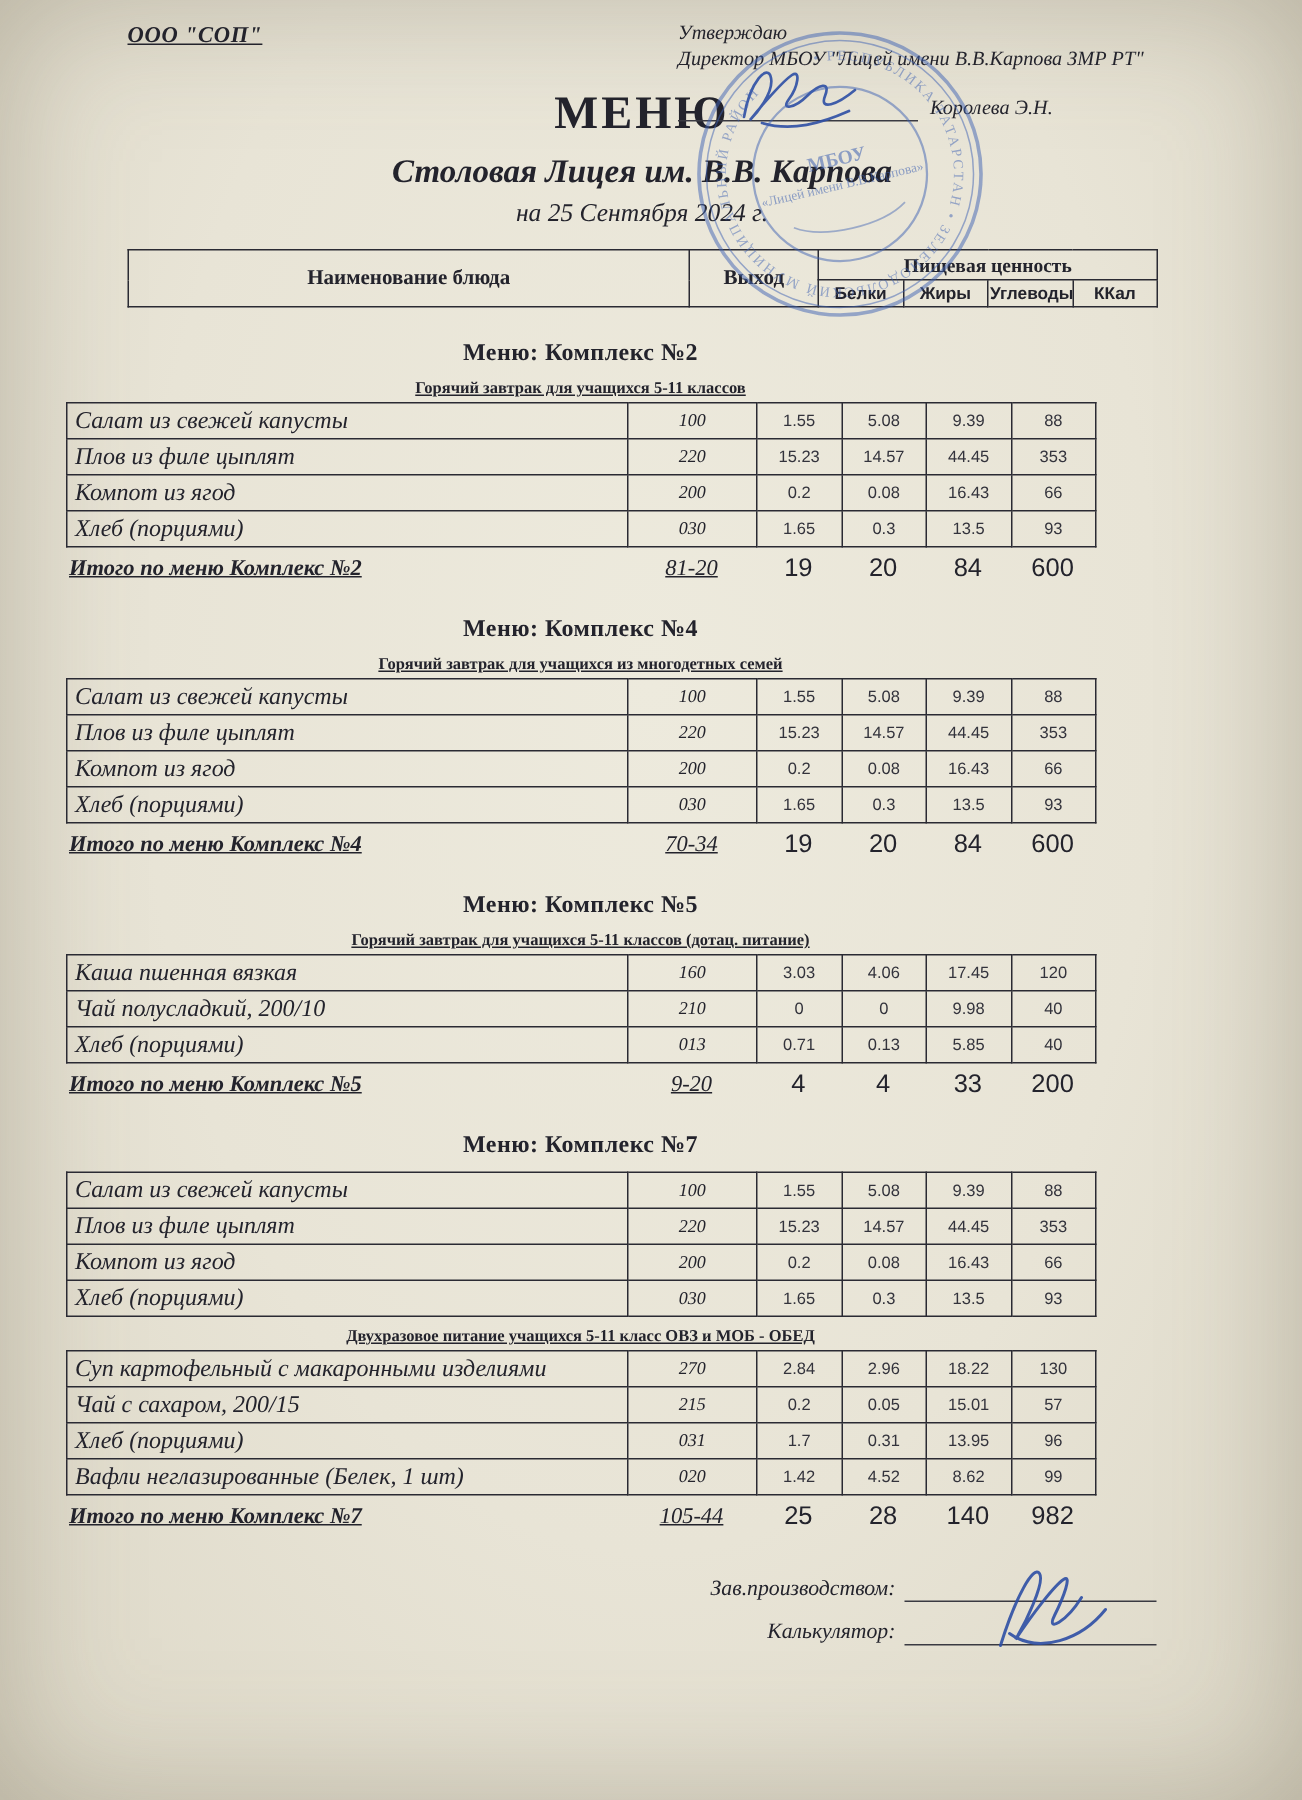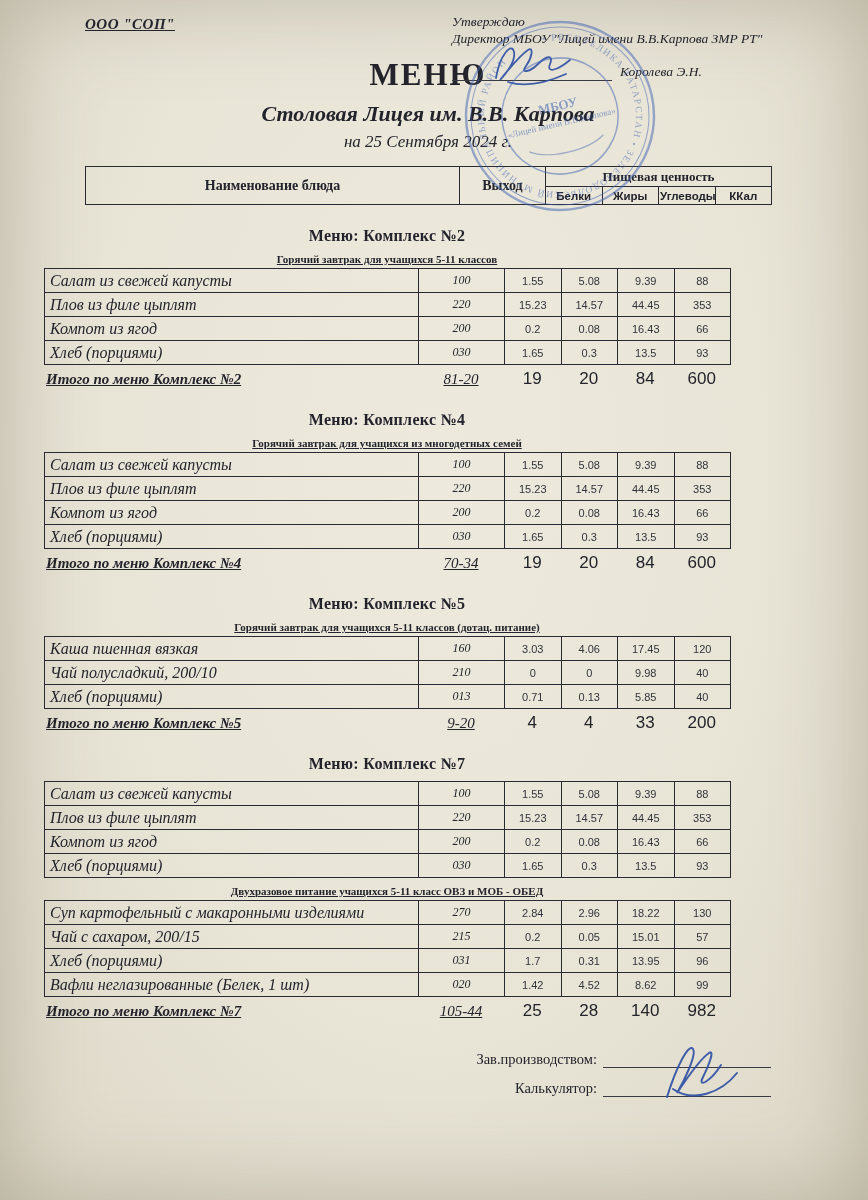--- a/index.html
+++ b/index.html
@@ -73,21 +73,21 @@
     flex:0 0 86px;text-align:center;font-weight:normal;font-style:italic;
     font-size:15px;text-decoration:underline;
   }
   .total-val{
     flex:0 0 56.5px;text-align:center;font-family:"Liberation Sans",sans-serif;
     font-size:17px;font-weight:normal;
   }
   .footer{position:relative;margin:30px 0 0 85px;width:686px;}
   .f-line{
     display:flex;justify-content:flex-end;align-items:flex-end;
-    margin-top:12px;font-size:14.5px;text-align:right;
+    margin-top:12px;font-style:italic;font-size:14.5px;text-align:right;
   }
   .f-underline{width:168px;border-bottom:1.4px solid #3a3a42;height:15px;margin-left:6px;}
   .sig-footer{position:absolute;right:14px;top:-16px;}
 </style>
 </head>
 <body>
 
 <div class="page">
 
   <div class="org">ООО "СОП"</div>

